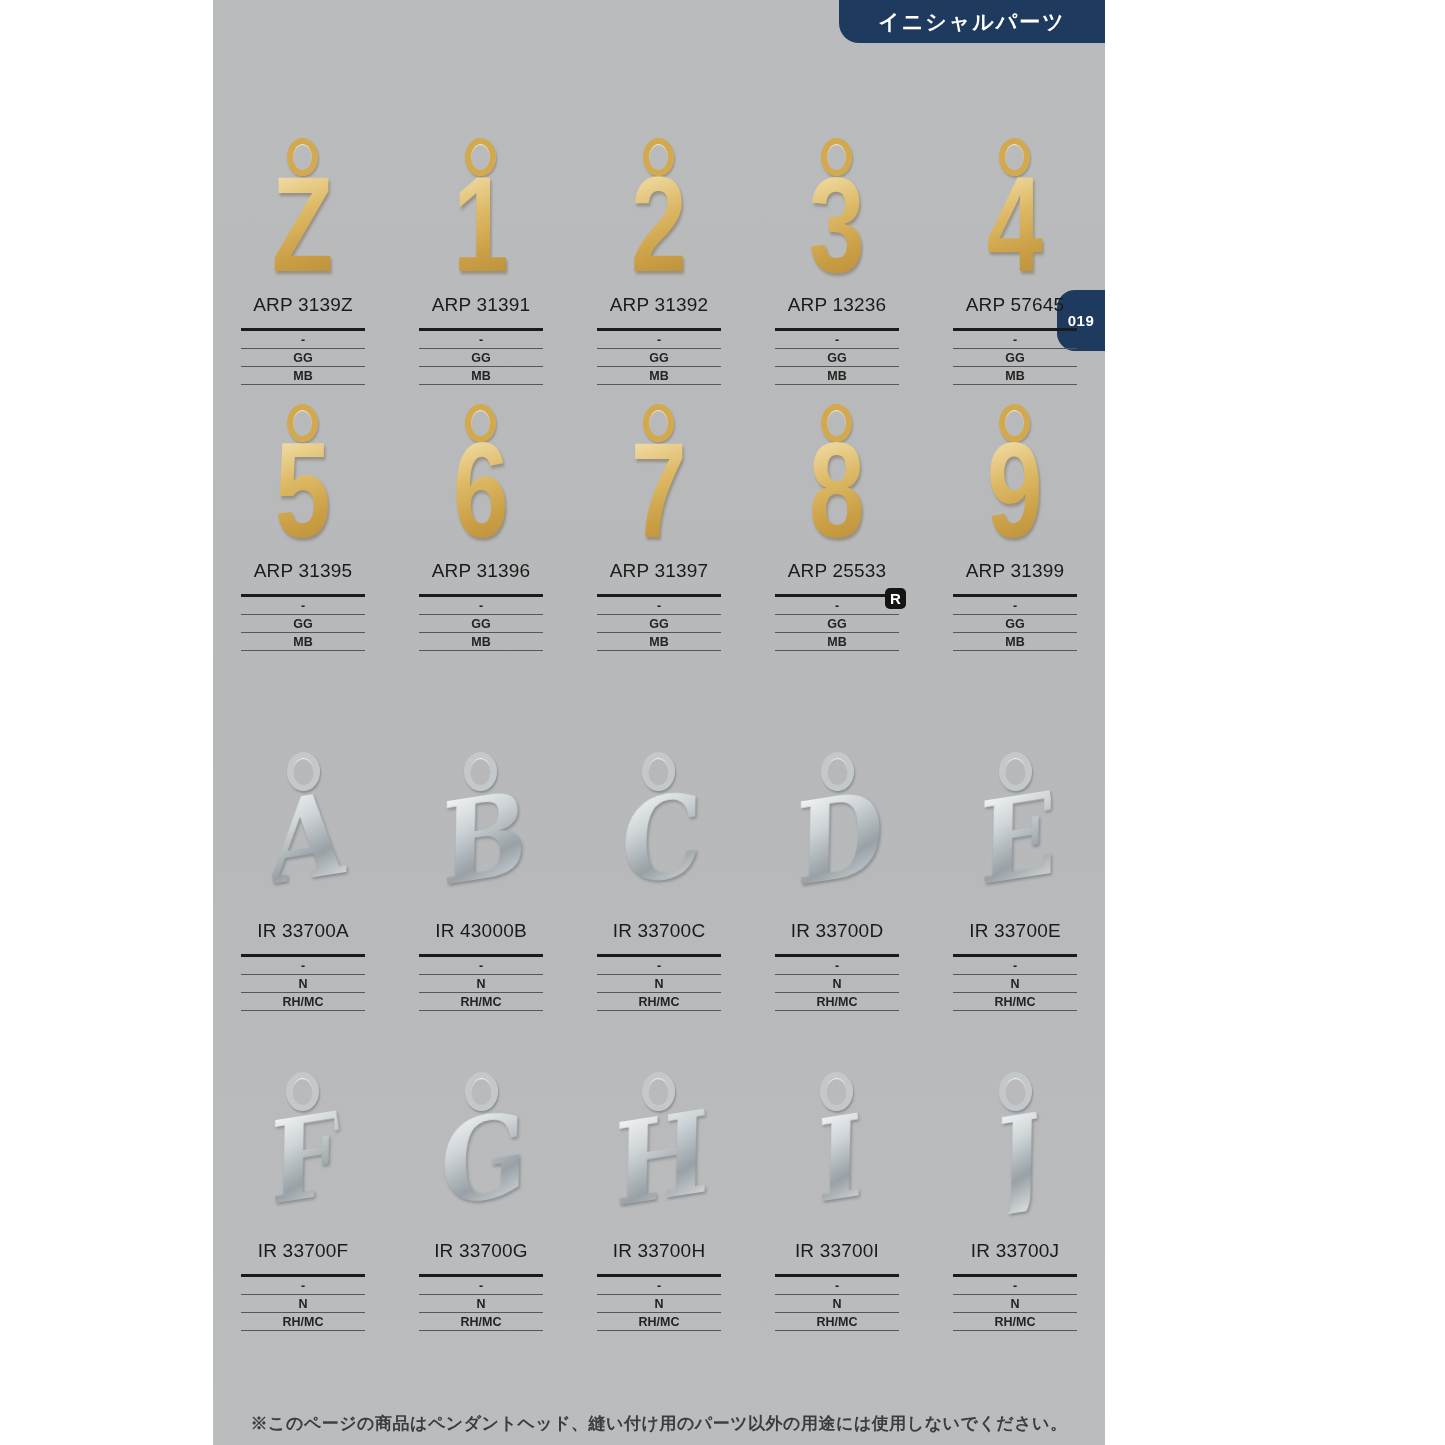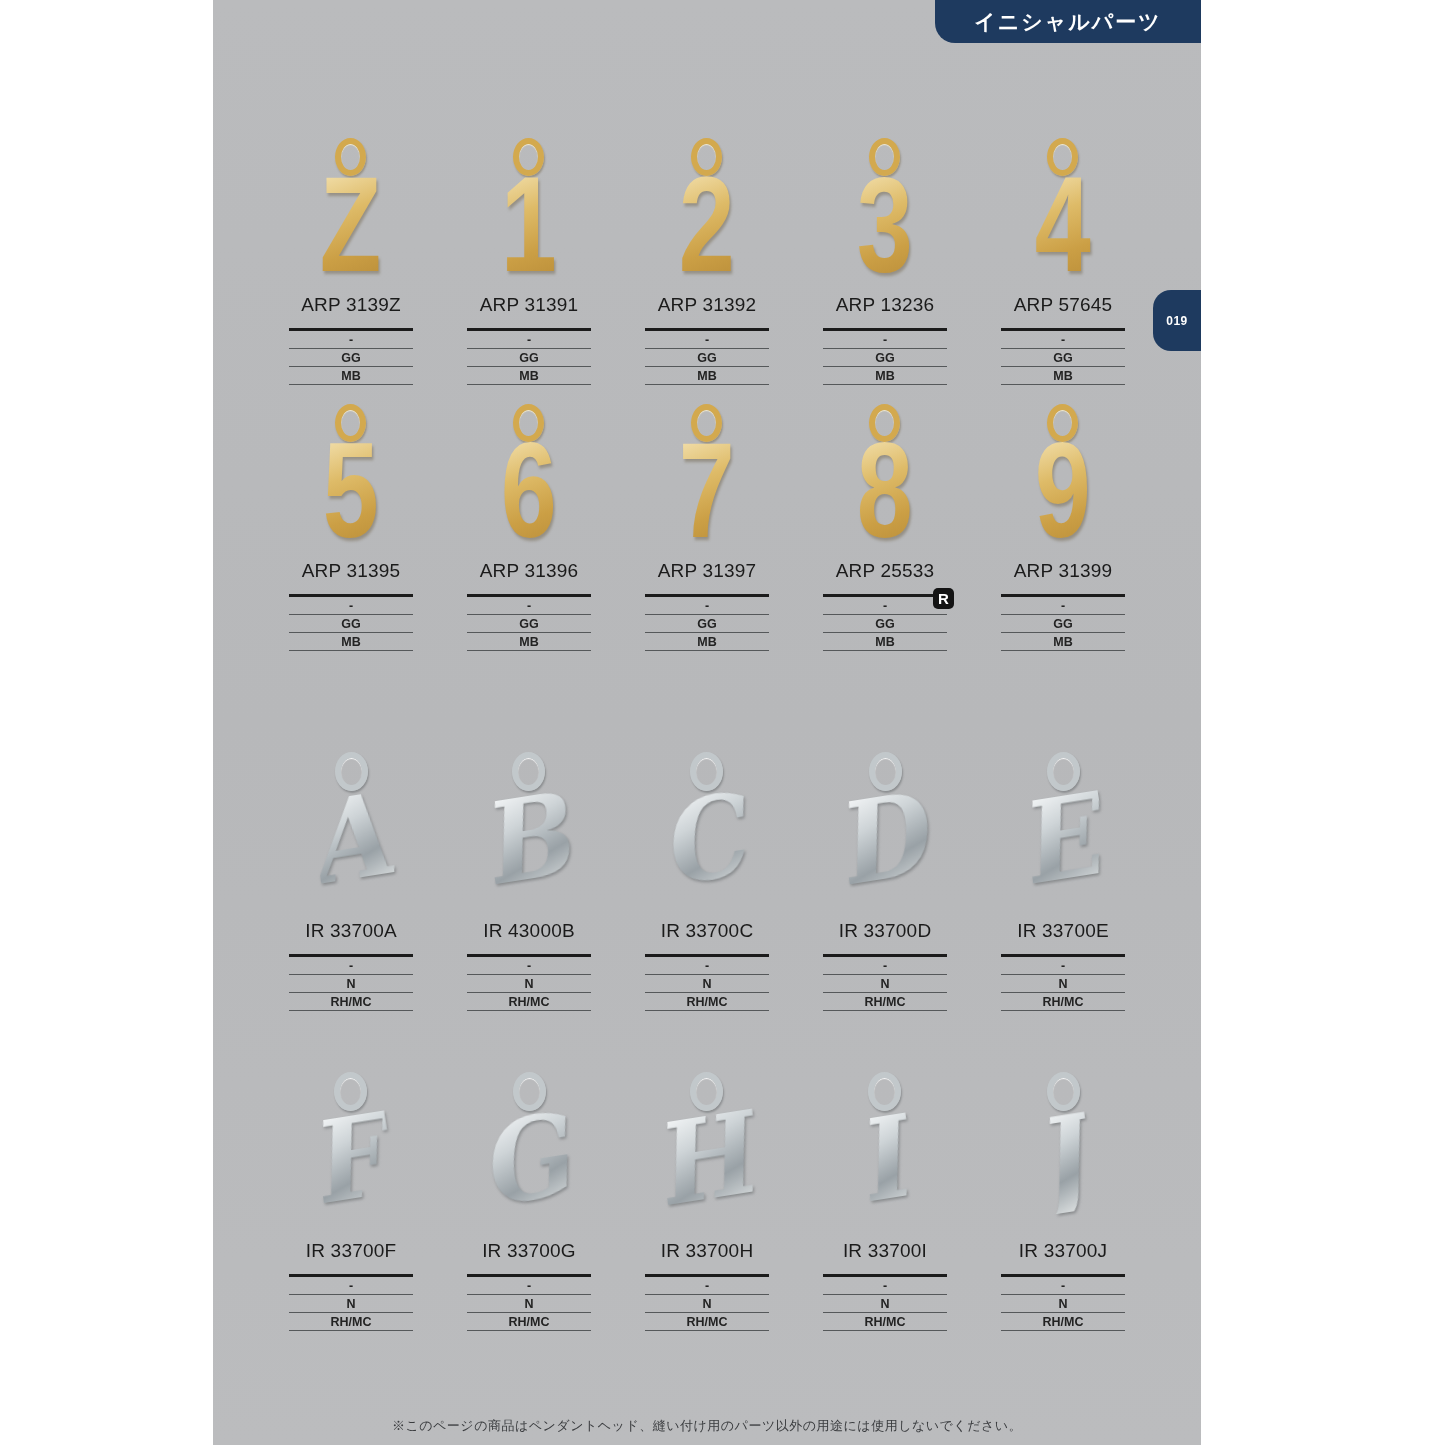--- a/index.html
+++ b/index.html
@@ -2,39 +2,39 @@
 <html><head>
 <meta charset="utf-8">
 <style>
   html,body{margin:0;padding:0;}
   body{
     width:1445px;height:1445px;background:#ffffff;
     font-family:"Liberation Sans",sans-serif;
     position:relative;overflow:hidden;
   }
   .page{
-    position:absolute;left:213px;top:0;width:988px;height:1445px;
+    position:absolute;left:213px;top:0;width:892px;height:1445px;
     background:linear-gradient(180deg,#babbbd 0%,#b7b8ba 50%,#bbbcbe 100%);
   }
   
   .banner{
     position:absolute;top:0;right:0;width:266px;height:43px;
     background:#1e3a5f;border-bottom-left-radius:20px;
     display:flex;align-items:center;justify-content:center;
   }
   .banner span{
     color:#ffffff;font-size:21px;font-weight:bold;letter-spacing:2px;
   }
   
   .page-tab{
     position:absolute;top:290px;right:0;width:48px;height:61px;
     background:#1e3a5f;border-radius:18px 0 0 18px;
     display:flex;align-items:center;justify-content:center;
   }
-  .page-tab span{color:#ffffff;font-size:12px;font-weight:bold;letter-spacing:0.5px;}
+  .page-tab span{color:#ffffff;font-size:15px;font-weight:bold;letter-spacing:0.5px;}
   
   .product-row{
     position:absolute;left:50%;transform:translateX(-50%);
     width:890px;display:flex;justify-content:space-between;
   }
   .r1{top:138px}.r2{top:404px}.r3{top:752px}.r4{top:1072px}
   .cell{width:178px;display:flex;flex-direction:column;align-items:center;}
   .charm{display:flex;flex-direction:column;align-items:center;justify-content:flex-start;}
   .gold .charm{height:152px;}
   .silver .charm{height:164px;}
@@ -80,21 +80,21 @@
     font-family:"Liberation Sans",sans-serif;font-weight:bold;
     font-size:15px;line-height:21px;text-align:center;
   }
   
   .footer{
     position:absolute;left:0;right:0;bottom:8px;
     display:flex;justify-content:center;
   }
   .footer-inner{text-align:left;}
   .fline{
-    font-size:13px;font-weight:normal;color:#3a3c3f;
+    font-size:17px;font-weight:bold;color:#3a3c3f;
     letter-spacing:0.5px;line-height:1.6;
   }
   .fline.indent{padding-left:34px;}
 </style>
 </head>
 <body>
 
 <div class="page">
 
   <div class="banner">

